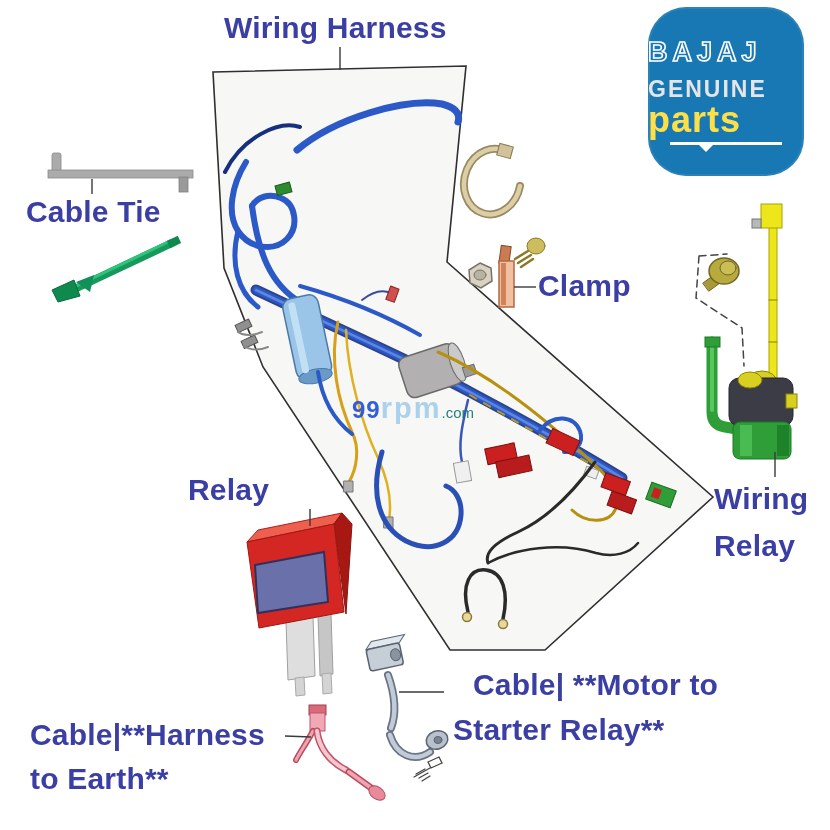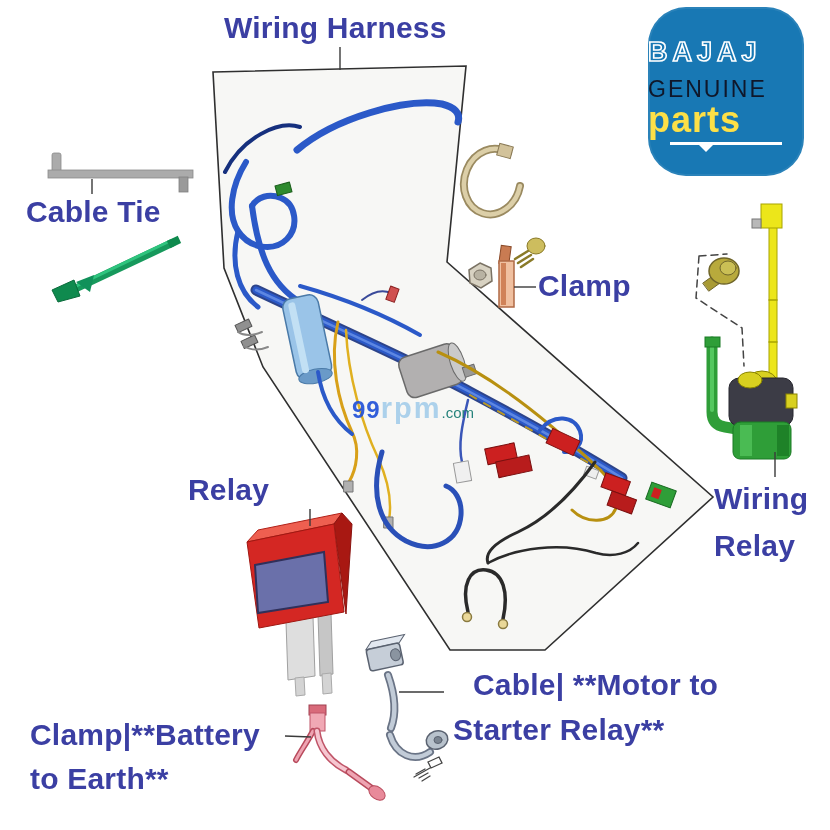--- a/index.html
+++ b/index.html
@@ -17,21 +17,21 @@
   .logo{
     position:absolute;left:648px;top:7px;width:156px;height:169px;
     background:#1878b4;border-radius:38px;
     box-shadow:inset 0 0 0 2px rgba(255,255,255,0.08);
   }
   .logo-brand{
     margin-top:30px;font-size:27px;font-weight:bold;letter-spacing:5px;
     color:transparent;-webkit-text-stroke:1.6px #ffffff;
   }
   .logo-genuine{
-    margin-top:8px;font-size:23px;font-weight:400;letter-spacing:2px;color:#0f172a;
+    margin-top:8px;font-size:23px;font-weight:700;letter-spacing:2px;color:#e5e5e5;
   }
   .logo-parts{
     margin-top:-4px;font-size:36px;font-weight:bold;letter-spacing:1px;color:#fde047;
   }
   .logo-underline{
     width:112px;height:3px;background:#ffffff;margin:1px auto 0 auto;position:relative;
   }
   .logo-underline .tri{
     position:absolute;left:28px;top:2px;width:0;height:0;
     border-left:8px solid transparent;border-right:8px solid transparent;
@@ -260,21 +260,21 @@
   <div class="part-label two-line" style="left:188px;top:468px;">
     <div>Relay</div>
   </div>
 
   <div class="part-label two-line" style="left:714px;top:475px;">
     <div style="line-height:47px;">Wiring</div>
     <div style="line-height:47px;">Relay</div>
   </div>
 
   <div class="part-label two-line" style="left:30px;top:713px;">
-    <div>Clamp|**Battery</div>
+    <div>Cable|**Harness</div>
     <div>to Earth**</div>
   </div>
 
   <div class="part-label two-line" style="left:453px;top:662px;">
     <div style="line-height:45px;margin-left:20px;">Cable| **Motor to</div>
     <div style="line-height:45px;">Starter Relay**</div>
   </div>
 
   <div class="logo">
     <div class="logo-brand">BAJAJ</div>

